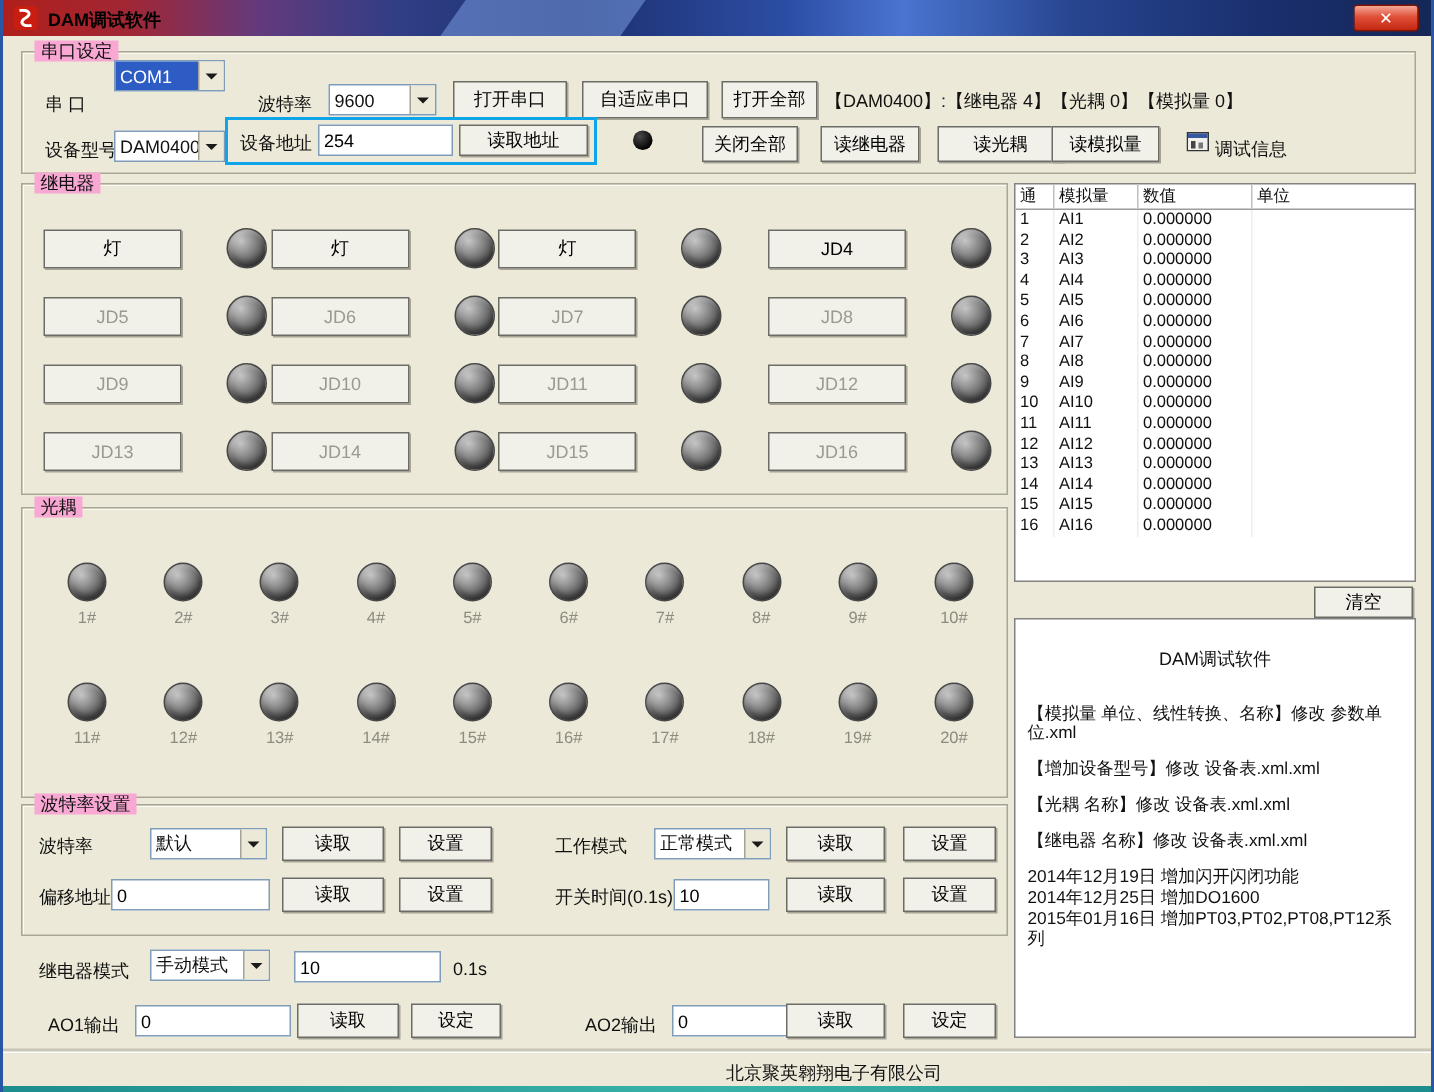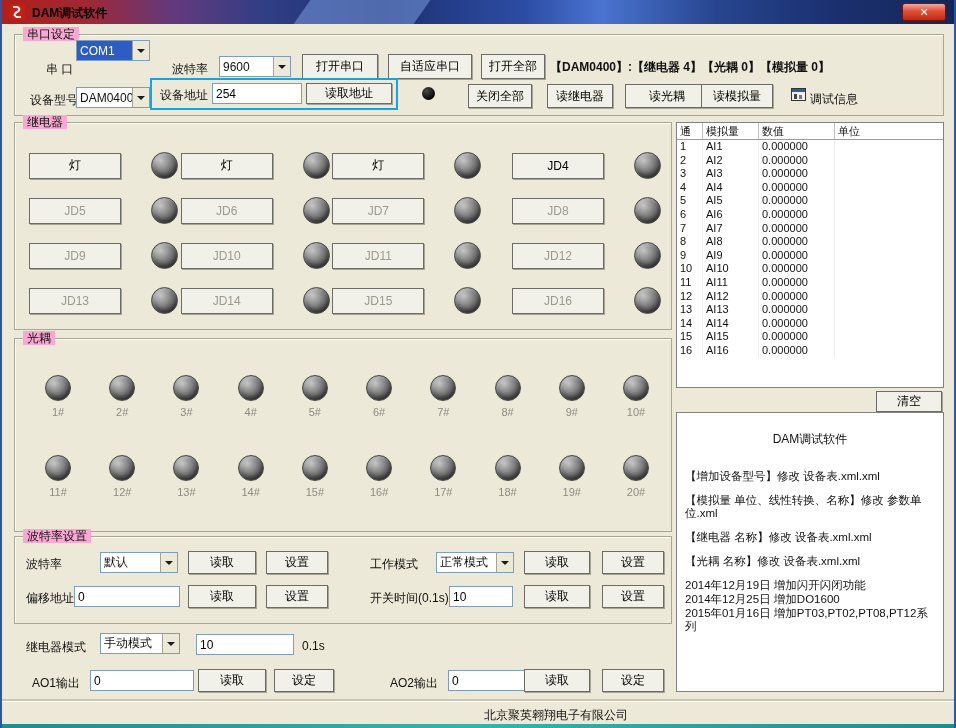--- a/index.html
+++ b/index.html
@@ -6,21 +6,21 @@
 html,body{background:#6b6b6b}
 .win{position:relative;width:956px;height:728px;margin:0 auto;background:#ece9d8;font-family:"Liberation Sans","DejaVu Sans",sans-serif;font-size:12px;color:#111;overflow:hidden;border-left:2px solid #2a57a5;border-right:2px solid #2a57a5}
 .titlebar{position:absolute;left:0;top:0;width:100%;height:24px;background:linear-gradient(90deg,#b01f1a 0%,#a02736 9%,#623a7d 18%,#2f3e85 28%,#1d2f6e 40%,#2c4da5 55%,#4a74d0 63%,#27458f 75%,#1a2f6e 88%,#152757 100%)}
 .swoosh{position:absolute;left:300px;top:0;width:120px;height:24px;background:rgba(130,165,235,.5);transform:skewX(-35deg)}
 .appicon{position:absolute;left:7px;top:4px;width:16px;height:16px;background:#c81e12;border-radius:3px;display:flex;align-items:center;justify-content:center}
 .apptitle{position:absolute;left:30px;top:5px;font-weight:700;color:#000}
 .closebtn{position:absolute;right:8px;top:3px;width:44px;height:18px;background:linear-gradient(#f4a898,#e05038 45%,#c22812);border:1px solid #7c1405;border-radius:3px;color:#fff;font-size:11px;display:flex;align-items:center;justify-content:center;cursor:pointer}
 .group{position:absolute;border:1px solid #a9a695;box-shadow:inset 1px 1px 0 #fcfbf4}
 .gtitle{position:absolute;top:-8px;left:8px;background:#f9a8d4;padding:0 4px;line-height:14px;white-space:nowrap}
 .lbl{position:absolute;white-space:nowrap}
-.b{font-weight:700}
+.b{font-weight:400}
 .btn{position:absolute;display:flex;align-items:center;justify-content:center;background:#f1f0e9;border:1px solid #6c6c66;box-shadow:1px 1px 0 #a7a495;font-size:12px;font-family:inherit;cursor:pointer;white-space:nowrap}
 .btn.dis{color:#9c9a8e}
 .combo{position:absolute;height:21px;background:#fff;border:1px solid #7f9db9;display:flex;align-items:stretch}
 .cval{flex:1;display:flex;align-items:center;padding:0 3px;overflow:hidden;white-space:nowrap}
 .cval.sel{background:#2e5cc5;color:#fff}
 .cbtn{width:17px;background:#ece9d8;border-left:1px solid #a5a29a;display:flex;align-items:center;justify-content:center}
 .arr{width:0;height:0;border-left:4px solid transparent;border-right:4px solid transparent;border-top:4px solid #1a1a1a}
 .tin{position:absolute;height:21px;background:#fff;border:1px solid #7f9db9;padding:0 3px;font:12px "Liberation Sans","DejaVu Sans",sans-serif}
 .led{border-radius:50%;background:radial-gradient(circle at 34% 30%,#c6c6c6,#909090 34%,#565656 68%,#2d2d2d);border:1px solid #474747;box-shadow:inset 0 -3px 4px rgba(0,0,0,.4),inset 2px 2px 3px rgba(255,255,255,.3)}
 .redbox{position:absolute;left:148px;top:78px;width:248px;height:32px;border:2px solid #0ea5e9}
@@ -62,21 +62,21 @@
           <path d="M2 1 C9 0 10 4 6 6 C2 8 3 12 10 11" stroke="#fff" stroke-width="2" fill="none"></path>
         </svg>
     </span>
     <span class="apptitle">DAM调试软件</span>
     <span class="closebtn">✕</span>
   </div>
 
   <div class="group" style="left:12px;top:34px;width:930px;height:82px">
     <span class="gtitle">串口设定</span>
   </div>
-  <span class="lbl" style="left:44px;top:61px">串 口</span>
+  <span class="lbl" style="left:28px;top:61px">串 口</span>
   <div class="combo" style="left:74px;top:40px;width:74px">
     <span class="cval sel">COM1</span>
     <span class="cbtn">
         <span class="arr"></span>
       </span>
   </div>
   <span class="lbl" style="left:170px;top:61px">波特率</span>
   <div class="combo" style="left:217px;top:56px;width:72px">
     <span class="cval">9600</span>
     <span class="cbtn">
@@ -374,24 +374,24 @@
         <span class="c1">16</span>
         <span class="c2">AI16</span>
         <span class="c3">0.000000</span>
         <span class="c4"></span>
       </div>
   </div>
   <button class="btn" style="left:874px;top:391px;width:66px;height:21px">清空</button>
 
   <div class="ipanel">
     <div class="ititle">DAM调试软件</div>
+    <div class="iline">【模拟量 单位、线性转换、名称】修改 参数单位.xml</div>
     <div class="iline">【增加设备型号】修改 设备表.xml.xml</div>
-    <div class="iline">【模拟量 单位、线性转换、名称】修改 参数单位.xml</div>
+    <div class="iline">【光耦 名称】修改 设备表.xml.xml</div>
     <div class="iline">【继电器 名称】修改 设备表.xml.xml</div>
-    <div class="iline">【光耦 名称】修改 设备表.xml.xml</div>
     <div class="iline tight">2014年12月19日  增加闪开闪闭功能</div>
     <div class="iline tight">2014年12月25日  增加DO1600</div>
     <div class="iline tight">2015年01月16日  增加PT03,PT02,PT08,PT12系列</div>
   </div>
 
   <div class="group" style="left:12px;top:536px;width:658px;height:88px">
     <span class="gtitle">波特率设置</span>
   </div>
   <span class="lbl" style="left:24px;top:556px">波特率</span>
   <div class="combo" style="left:98px;top:552px;width:78px">

